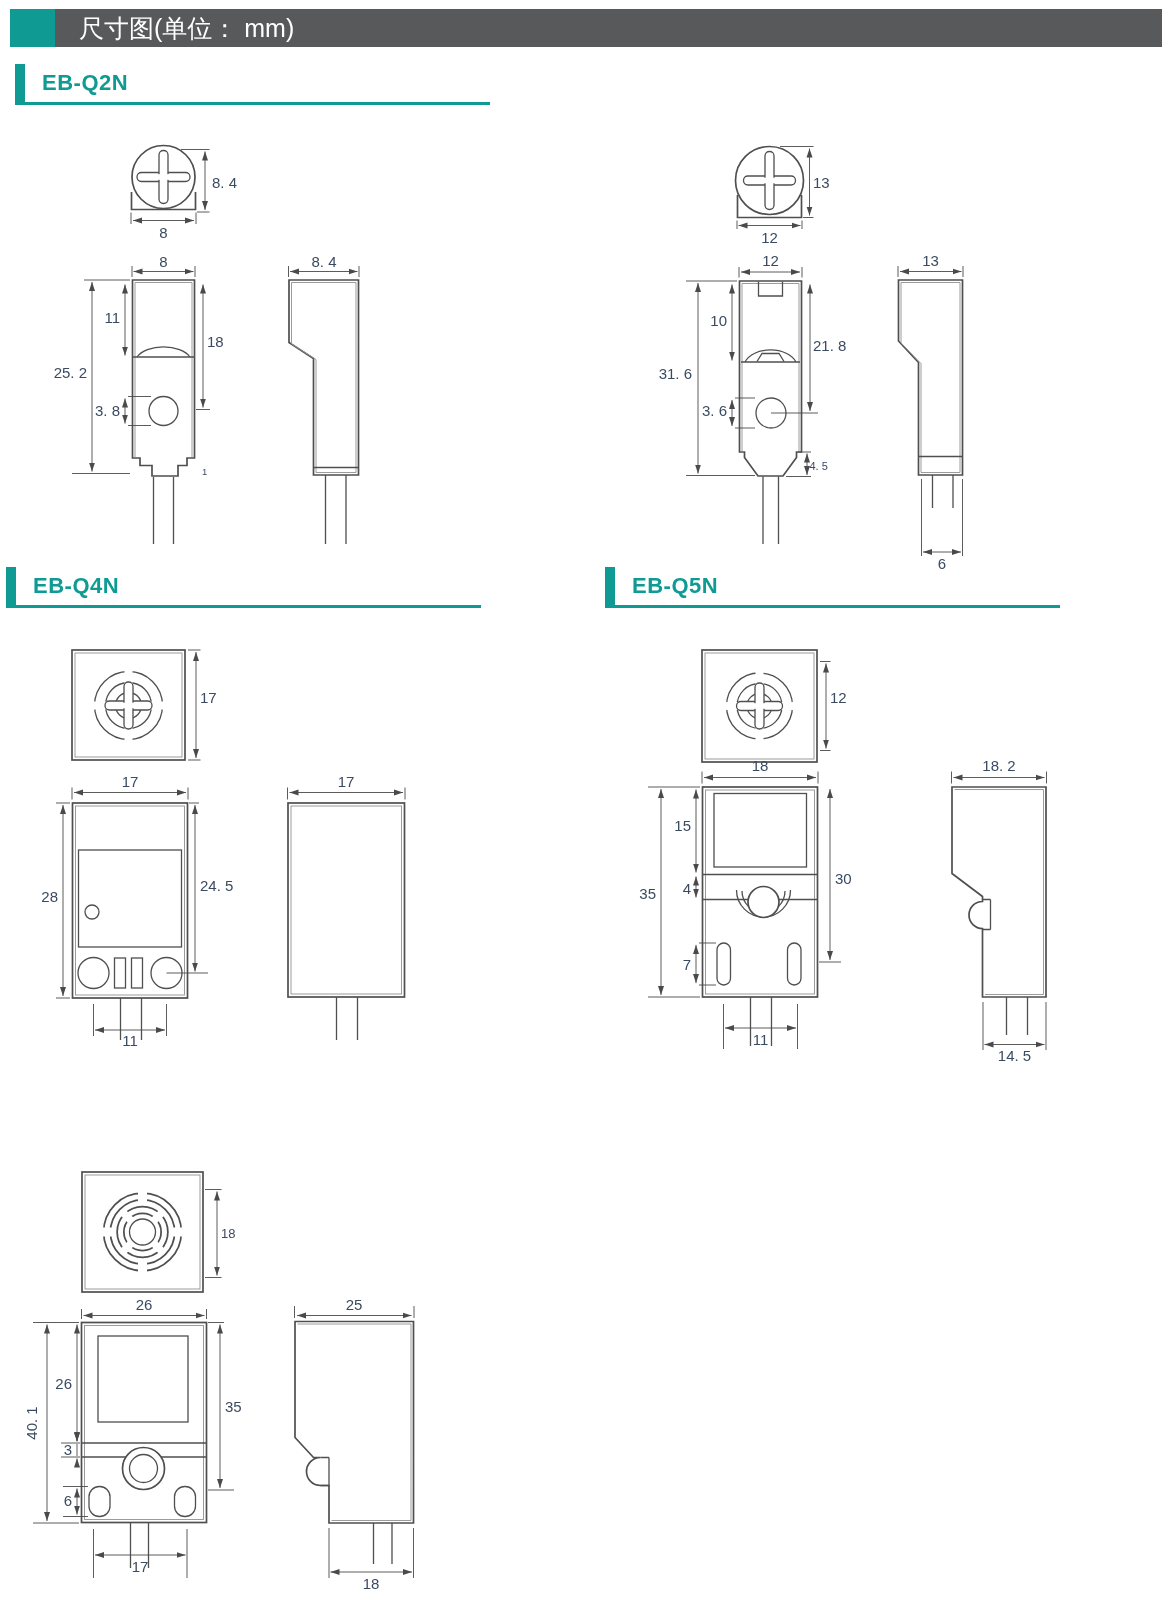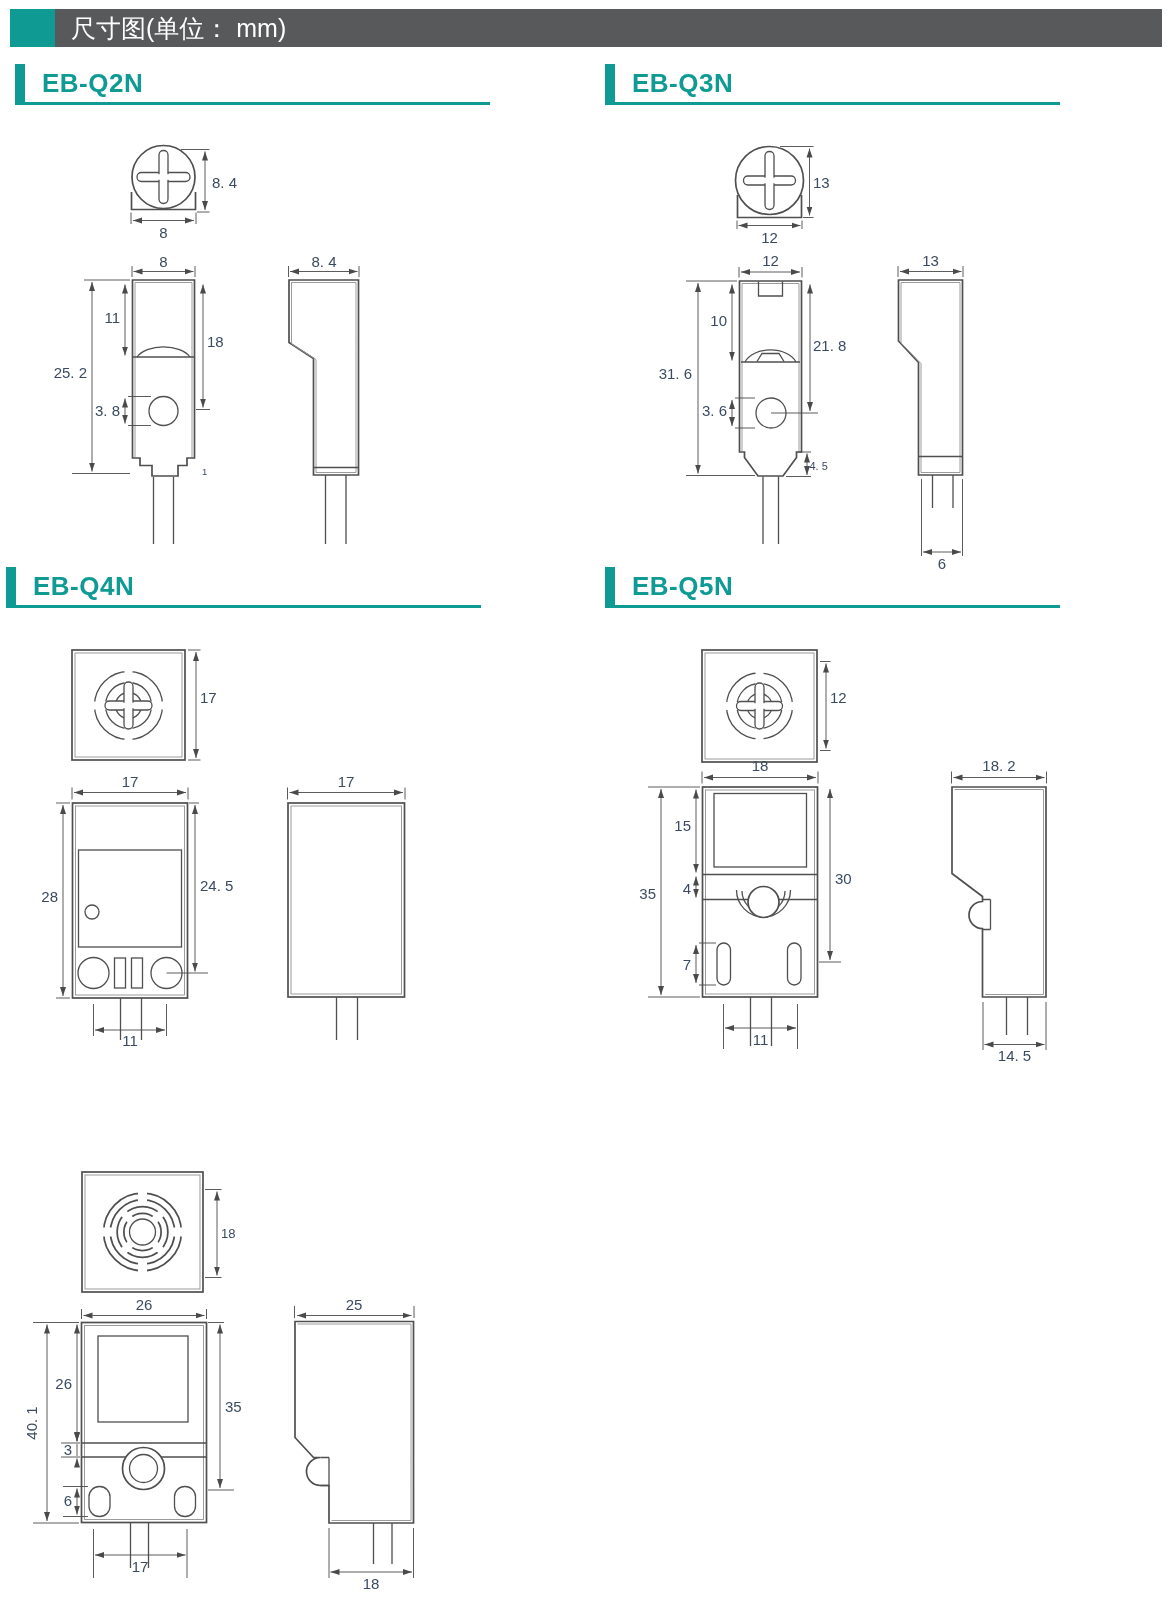--- a/index.html
+++ b/index.html
@@ -1,24 +1,24 @@
 <!DOCTYPE html>
 <html><head>
 <meta charset="utf-8">
 <style>
   html,body{margin:0;padding:0;background:#ffffff;}
   .page{position:relative;width:1170px;height:1615px;background:#fff;overflow:hidden;
         font-family:"Liberation Sans","DejaVu Sans",sans-serif;}
   .topbar{position:absolute;left:10px;top:9px;width:1152px;height:38px;display:flex;}
   .topbar .sq{width:45px;height:38px;background:#0f9b94;}
   .topbar .bar{flex:1;height:38px;background:#58595b;color:#ffffff;font-size:25px;
-               line-height:38px;padding-left:16px;}
+               line-height:38px;padding-left:24px;}
   .sec{position:absolute;height:38px;border-bottom:3px solid #0f9b94;display:flex;align-items:center;}
   .sec .tick{width:10px;height:38px;background:#0f9b94;margin-right:17px;}
-  .sec .lbl{color:#0f9b94;font-size:26px;font-weight:bold;letter-spacing:.5px;}
+  .sec .lbl{color:#0f9b94;font-size:22px;font-weight:bold;letter-spacing:.5px;}
   svg.draw{position:absolute;overflow:visible;}
   .ol{fill:none;stroke:#4f4f4f;stroke-width:1.7;}
   .owf{fill:#fff;stroke:#4f4f4f;stroke-width:1.7;}
   .o2{fill:none;stroke:#4f4f4f;stroke-width:1.3;}
   .o2wf{fill:#fff;stroke:#4f4f4f;stroke-width:1.3;}
   .tl{fill:none;stroke:#919191;stroke-width:.9;}
   .dl{fill:none;stroke:#4a4a4a;stroke-width:.9;}
   .cw{stroke:#fff;fill:none;}
   .ew{fill:#fff;stroke:none;}
   .dkr{fill:none;stroke:#4f4f4f;}
@@ -41,24 +41,20 @@
   </svg>
 
   <div class="topbar">
     <div class="sq"></div>
     <div class="bar">尺寸图(单位： mm)</div>
   </div>
 
   <div class="sec" style="left:15px;top:64px;width:475px">
     <div class="tick"></div>
     <div class="lbl">EB-Q2N</div>
-  </div>
-  <div class="sec" style="left:605px;top:64px;width:455px">
-    <div class="tick"></div>
-    <div class="lbl">EB-Q3N</div>
   </div>
   <div class="sec" style="left:6px;top:567px;width:475px">
     <div class="tick"></div>
     <div class="lbl">EB-Q4N</div>
   </div>
   <div class="sec" style="left:605px;top:567px;width:455px">
     <div class="tick"></div>
     <div class="lbl">EB-Q5N</div>
   </div>
 

